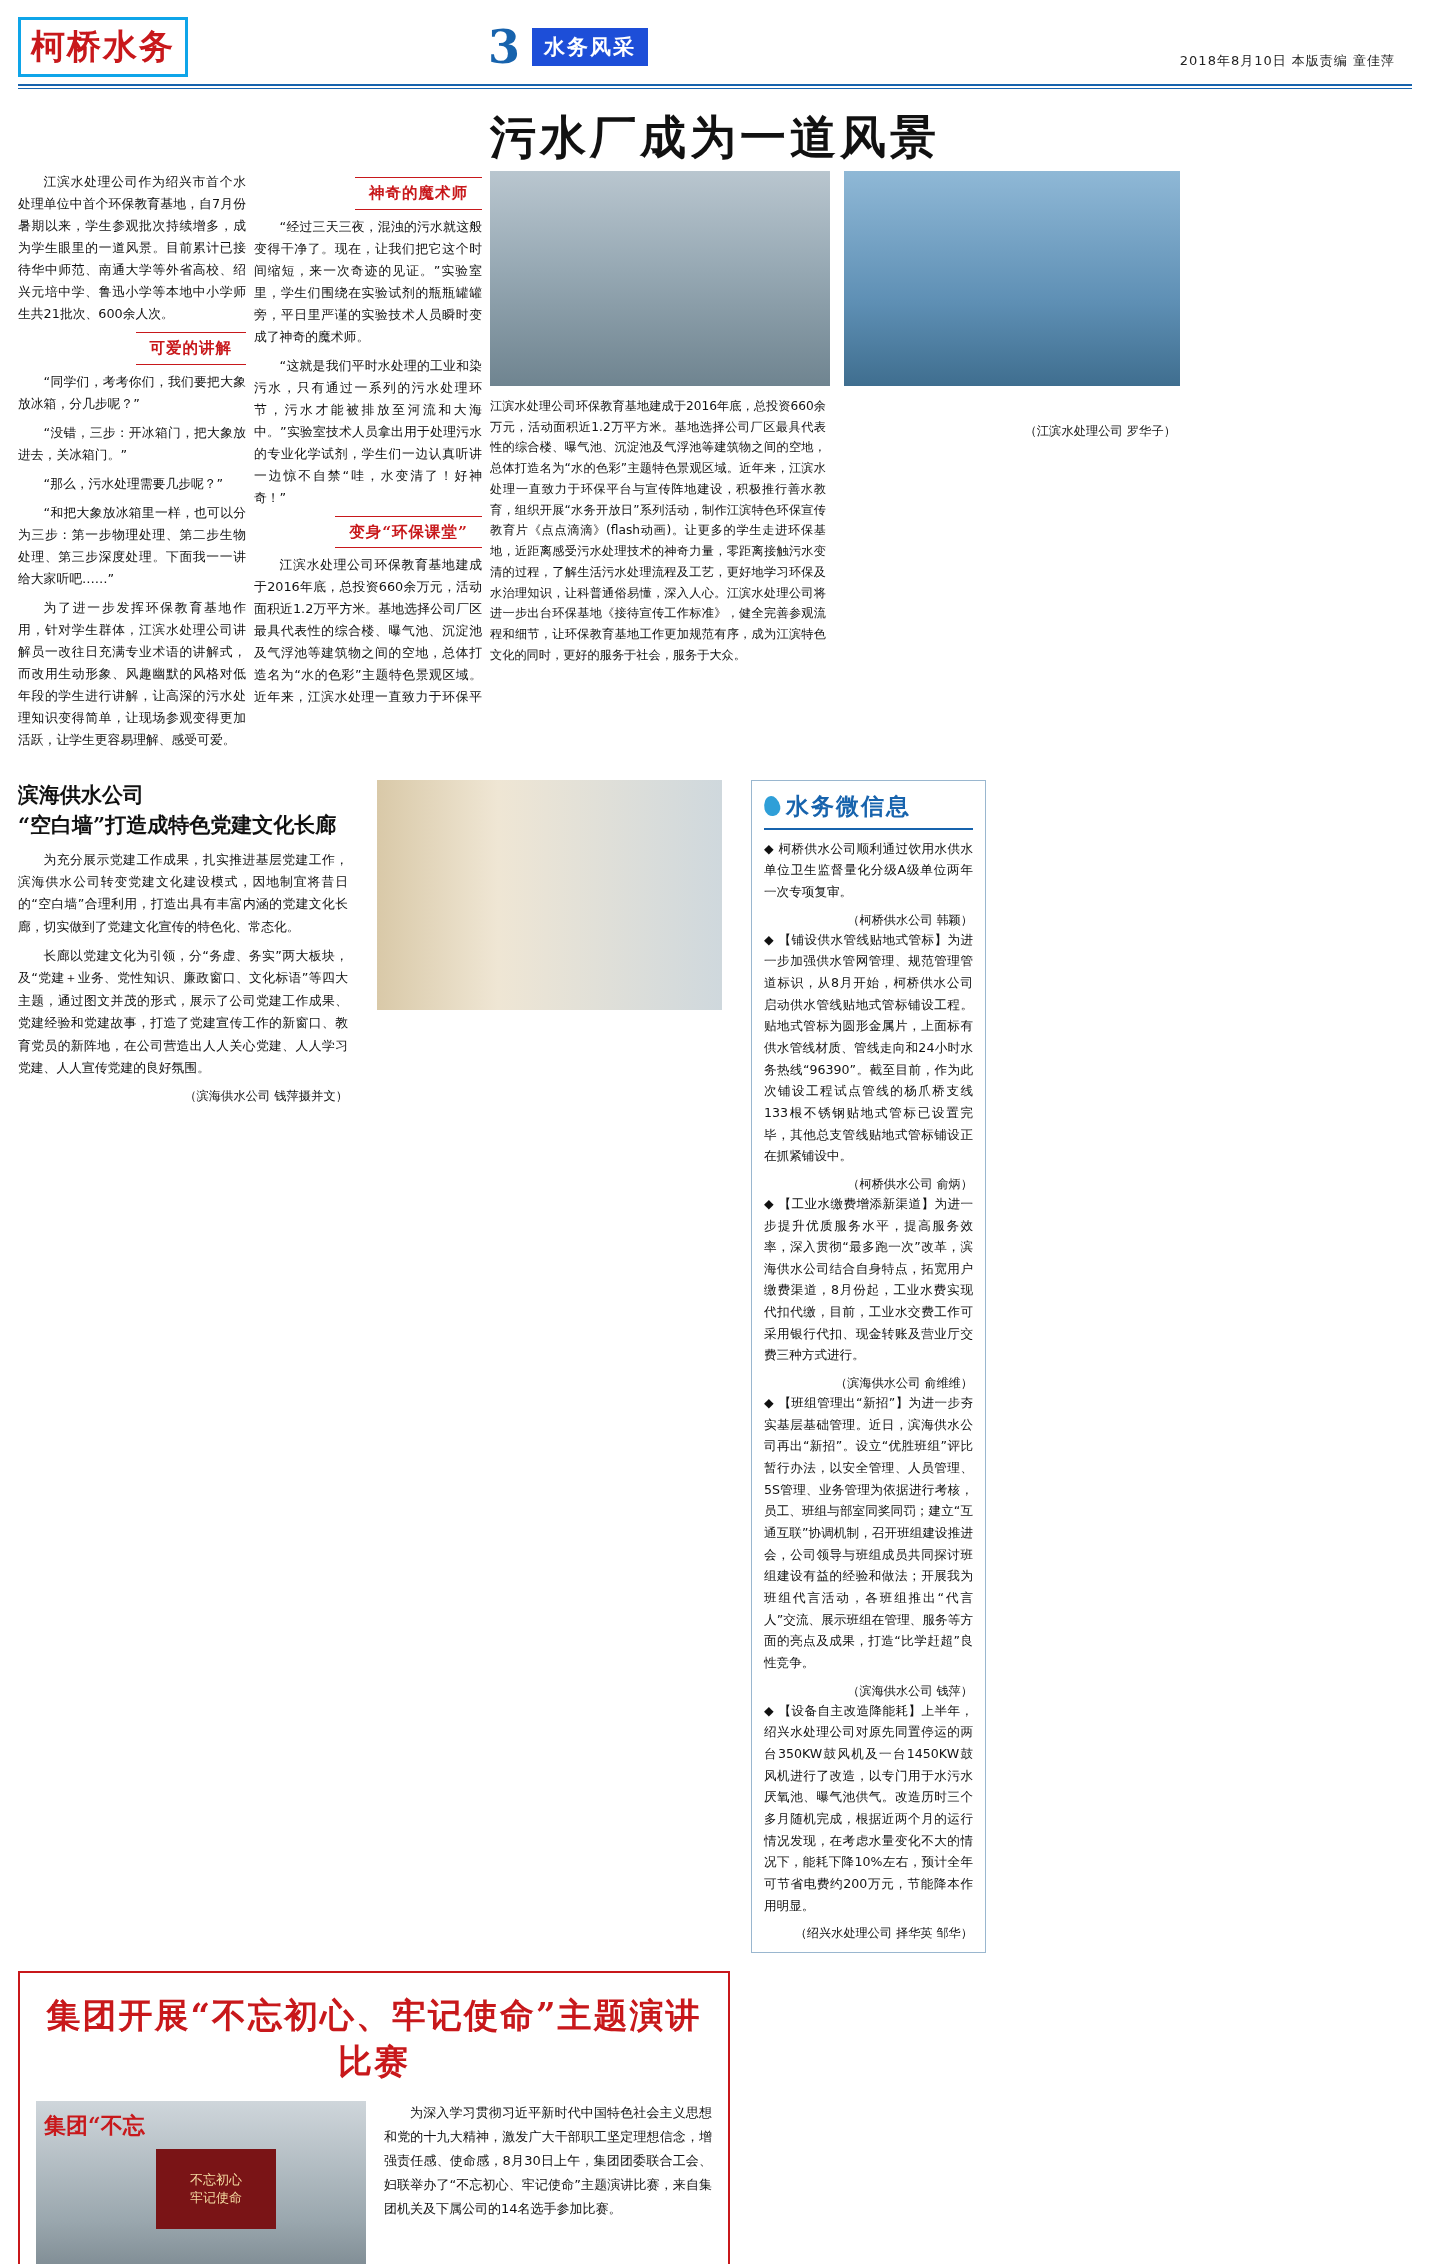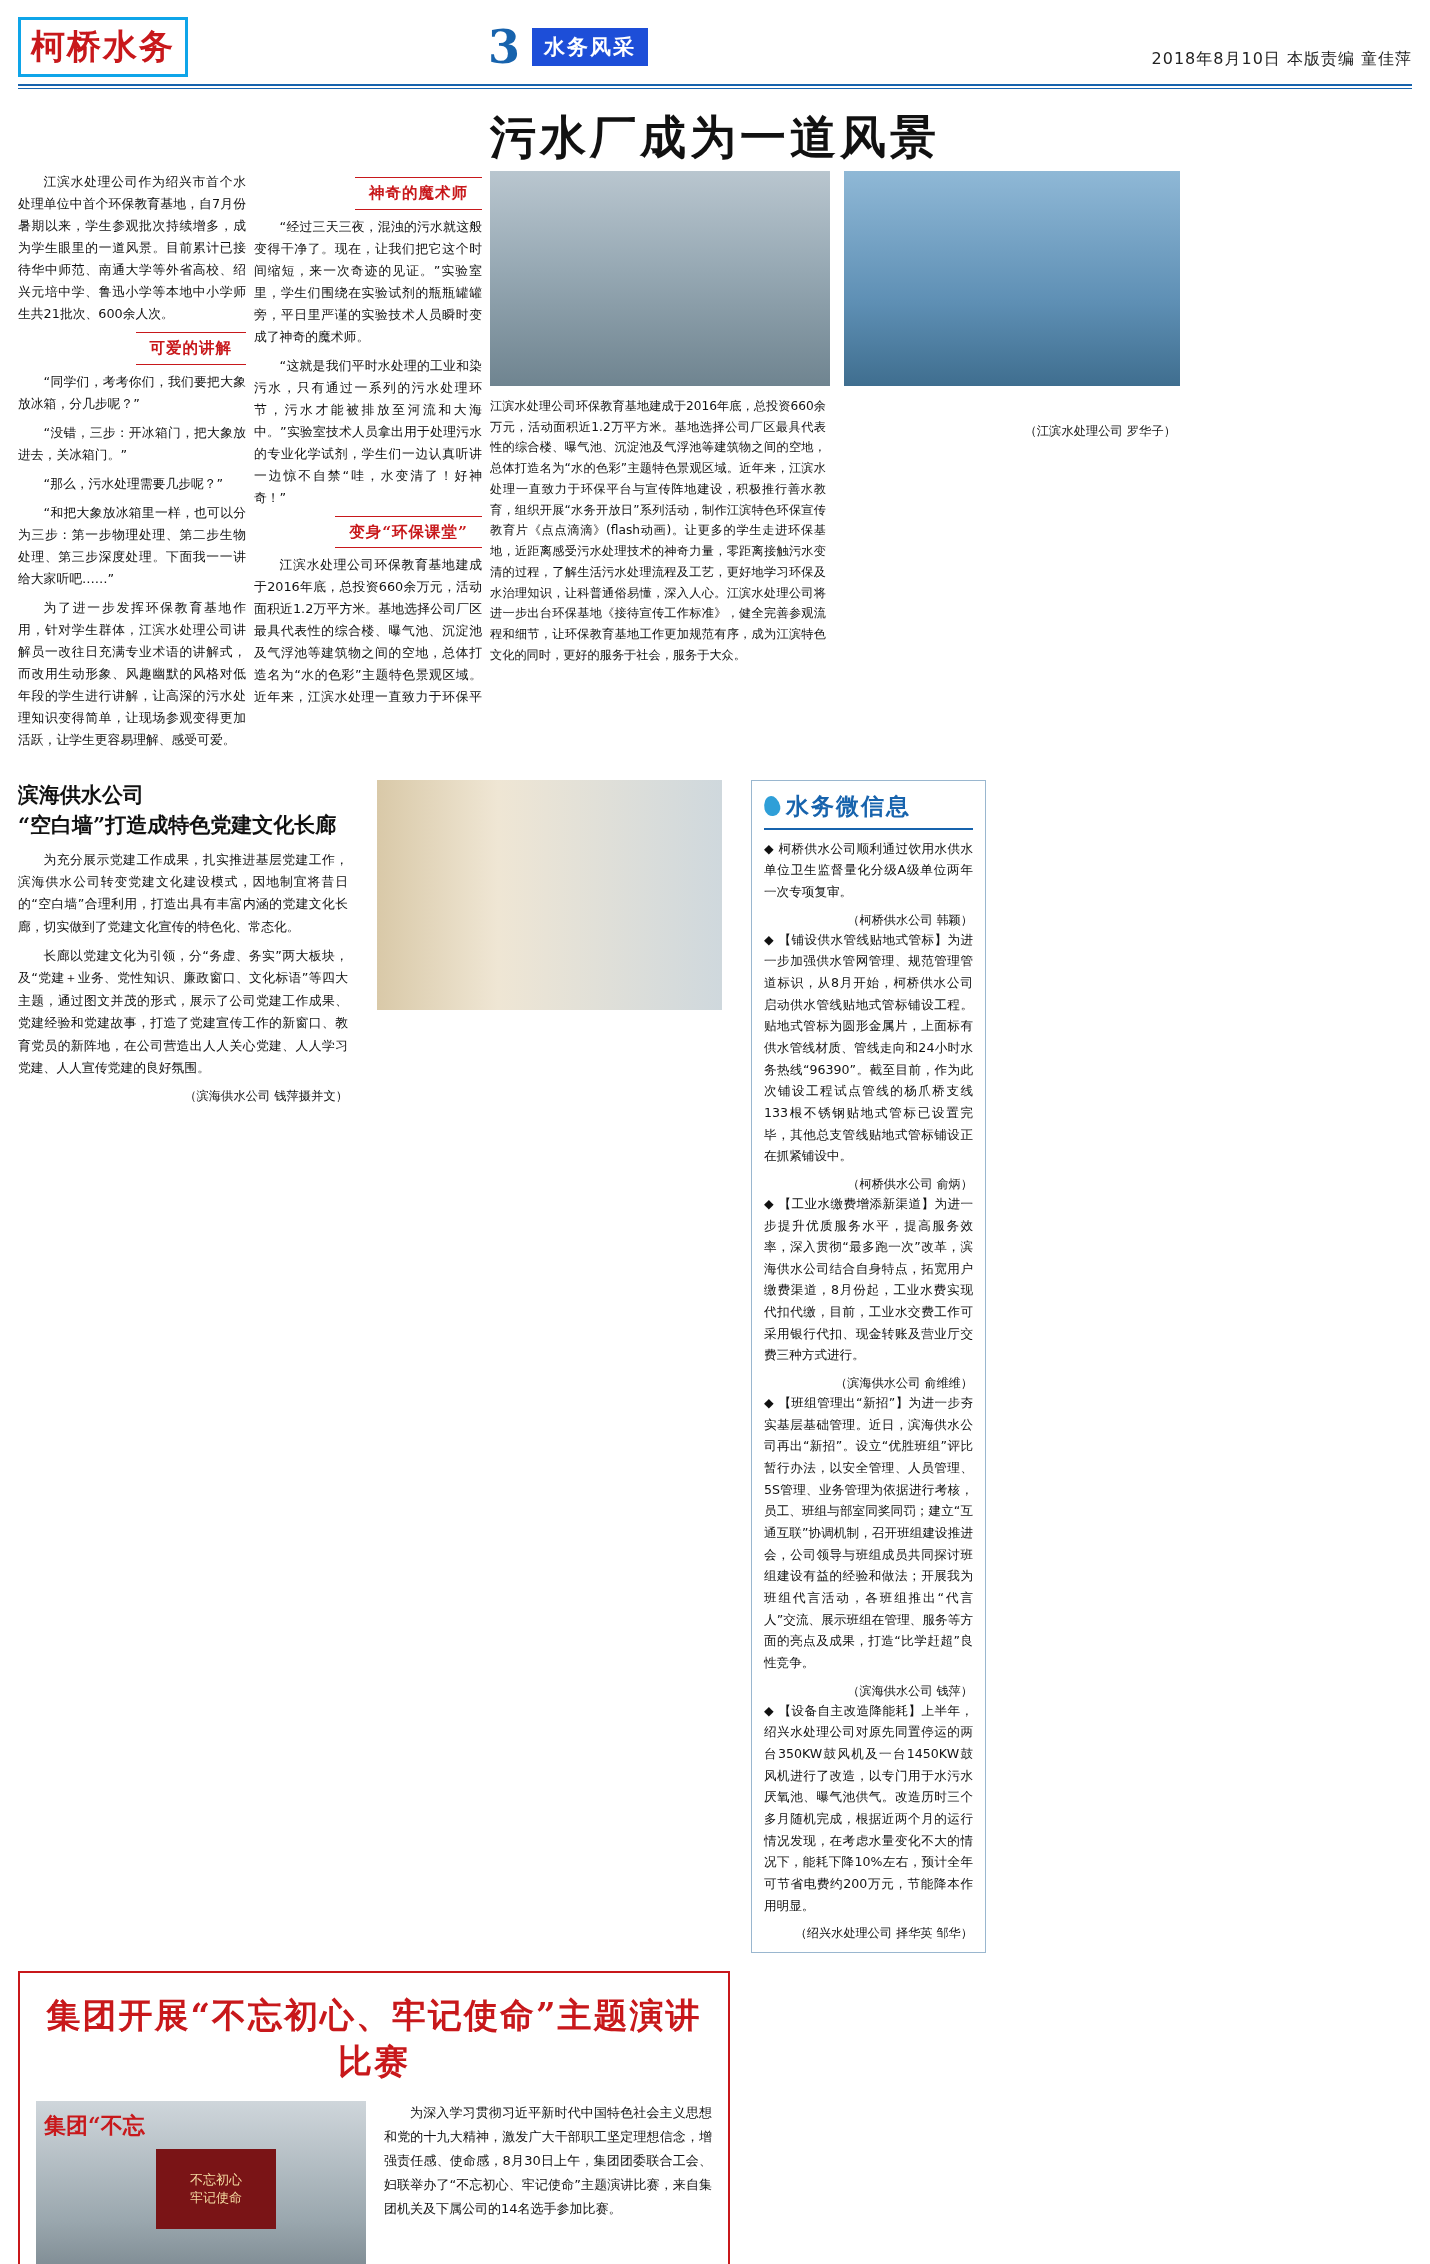--- a/index.html
+++ b/index.html
@@ -5,21 +5,21 @@
   html,body{margin:0;padding:0;background:#ffffff;}
   body{width:1430px;height:2264px;font-family:"DejaVu Sans","Liberation Sans",sans-serif;color:#111;position:relative;}
   .page{width:1430px;height:2264px;position:relative;box-sizing:border-box;padding:0 18px;}
 
   
   .masthead{display:flex;align-items:center;height:74px;position:relative;padding-top:10px;}
   .logo{border:3px solid #0ea5e9;color:#c8181b;font-weight:bold;font-size:34px;letter-spacing:2px;padding:4px 10px;font-family:"DejaVu Serif","Liberation Serif",serif;}
   .pagenum-wrap{display:flex;align-items:center;margin-left:300px;}
   .pagenum{color:#1763ad;font-size:46px;font-weight:bold;font-family:"DejaVu Serif","Liberation Serif",serif;line-height:1;}
   .section-tag{background:#1d4ed8;color:#fff;font-size:21px;font-weight:bold;padding:5px 12px;margin-left:12px;letter-spacing:2px;}
-  .mast-right{position:absolute;right:0;bottom:14px;font-size:16px;color:#222;letter-spacing:1px;}
+  .mast-right{position:absolute;right:17px;bottom:14px;font-size:13px;color:#222;letter-spacing:1px;}
   .mast-rule{border:0;border-top:2px solid #1763ad;margin:0 0 2px 0;}
   .mast-rule2{border:0;border-top:1px solid #1763ad;margin:0 0 10px 0;}
 
   
   .headline{text-align:center;margin:18px 0 2px 0;}
   .headline h1{font-family:"DejaVu Serif","Liberation Serif",serif;font-size:46px;font-weight:bold;margin:0;letter-spacing:4px;}
   .headline h2{font-family:"DejaVu Serif","Liberation Serif",serif;font-size:25px;font-weight:normal;margin:12px 0 0 0;letter-spacing:2px;}
 
   
   .top-area{display:flex;gap:8px;margin-top:2px;}

